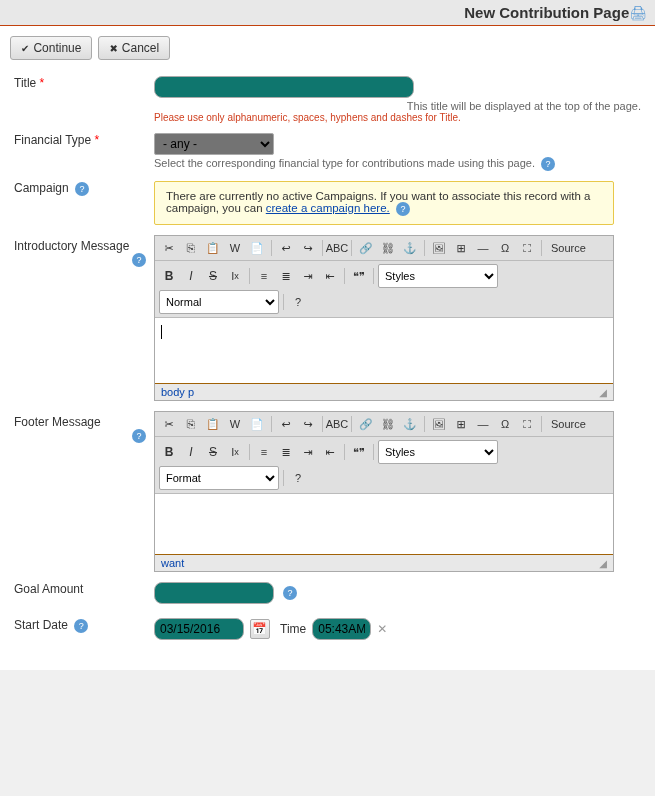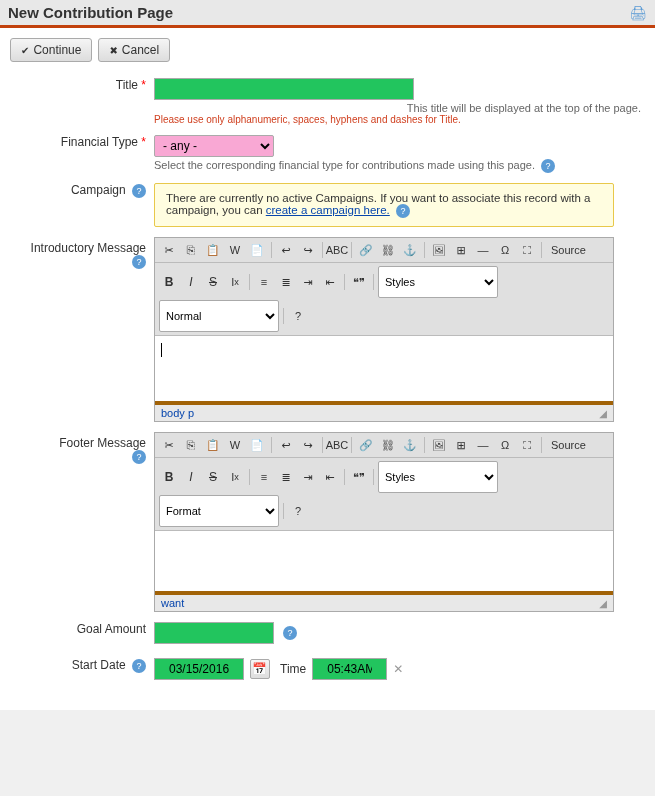--- a/index.html
+++ b/index.html
@@ -5,25 +5,25 @@
     * { box-sizing: border-box; margin: 0; padding: 0; }
     body {
       font-family: Arial, sans-serif;
       font-size: 12px;
       background: #f0f0f0;
       color: #333;
       width: 655px;
     }
     .page-header {
       background: #e8e8e8;
-      border-bottom: 3px solid #c2410c;
+      border-bottom: 1px solid #c2410c;
       padding: 4px 8px;
       display: flex;
       align-items: center;
-      justify-content: space-between;
+      justify-content: flex-end;
     }
     .page-title {
       font-size: 15px;
       font-weight: bold;
       color: #333;
     }
     .page-content {
       background: #fff;
       padding: 10px;
     }
@@ -54,45 +54,44 @@
       color: #333;
     }
     .btn-icon { font-size: 10px; }
     .form-table {
       width: 100%;
       border-collapse: collapse;
     }
     .form-table tr { vertical-align: top; }
     .form-table td { padding: 4px 4px 6px 4px; }
     .label-cell {
-      text-align: right;
       width: 140px;
       padding-right: 8px;
       padding-top: 6px;
       font-size: 12px;
       white-space: nowrap;
     }
     .label-cell .required { color: red; }
     .field-cell { }
     input[type="text"] {
       border: 1px solid #aaa;
-      padding: 3px 14px;
-      font-size: 12px;
-      border-radius: 0;
-      background: #22c55e;
+      padding: 3px 5px;
+      font-size: 12px;
+      border-radius: 8px;
+      background: #0f766e;
     }
     .title-input { width: 260px; }
     .hint-text { font-size: 11px; color: #666; margin-top: 2px; text-align: right; }
     .hint-link { color: #d04020; font-size: 10px; }
     select {
       border: 1px solid #aaa;
       padding: 2px 4px;
       font-size: 12px;
       border-radius: 2px;
-      background: #f9a8d4;
+      background: #737373;
       width: 120px;
     }
     .select-hint { font-size: 11px; color: #666; margin-top: 2px; }
     .help-q {
       display: inline-flex;
       align-items: center;
       justify-content: center;
       width: 14px;
       height: 14px;
       border-radius: 50%;
@@ -155,40 +154,40 @@
       background: #bbb;
       margin: 0 2px;
     }
     .rte-select {
       font-size: 11px;
       padding: 1px 2px;
       border: 1px solid #aaa;
       border-radius: 2px;
       background: #fff;
       cursor: pointer;
-      height: 32px;
+      height: 24px;
     }
     .rte-body {
       background: #fff;
       min-height: 65px;
       padding: 6px;
       font-size: 12px;
       border: none;
       outline: none;
       width: 100%;
       position: relative;
     }
     .rte-cursor { display: inline-block; width: 1px; height: 14px; background: #000; animation: blink 1s infinite; vertical-align: middle; }
     @keyframes blink { 0%,100%{opacity:1} 50%{opacity:0} }
     .rte-footer {
       background: #e8e8e8;
       padding: 2px 6px;
       font-size: 11px;
       color: #0645ad;
-      border-top: 4px solid #a16207;
+      border-top: 1px solid #a16207;
       display: flex;
       justify-content: space-between;
       align-items: center;
     }
     .rte-resize {
       color: #999;
       font-size: 10px;
     }
     .goal-input { width: 120px; }
     .date-row {
@@ -203,21 +202,21 @@
       align-items: center;
       justify-content: center;
       width: 20px;
       height: 20px;
       border: 1px solid #aaa;
       background: linear-gradient(to bottom, #f5f5f5, #ddd);
       cursor: pointer;
       border-radius: 2px;
       font-size: 12px;
     }
-    .time-input { width: 75px; }
+    .time-input { width: 59px; }
     .clear-x {
       color: #999;
       cursor: pointer;
       font-size: 12px;
     }
     .printer-icon { color: #5b9bd5; font-size: 14px; cursor: pointer; }
     .bold-b { font-weight: bold; font-size: 12px; }
     .italic-i { font-style: italic; font-size: 12px; }
     .strike-s { text-decoration: line-through; font-size: 12px; }
     .sub-ix { font-size: 11px; }

